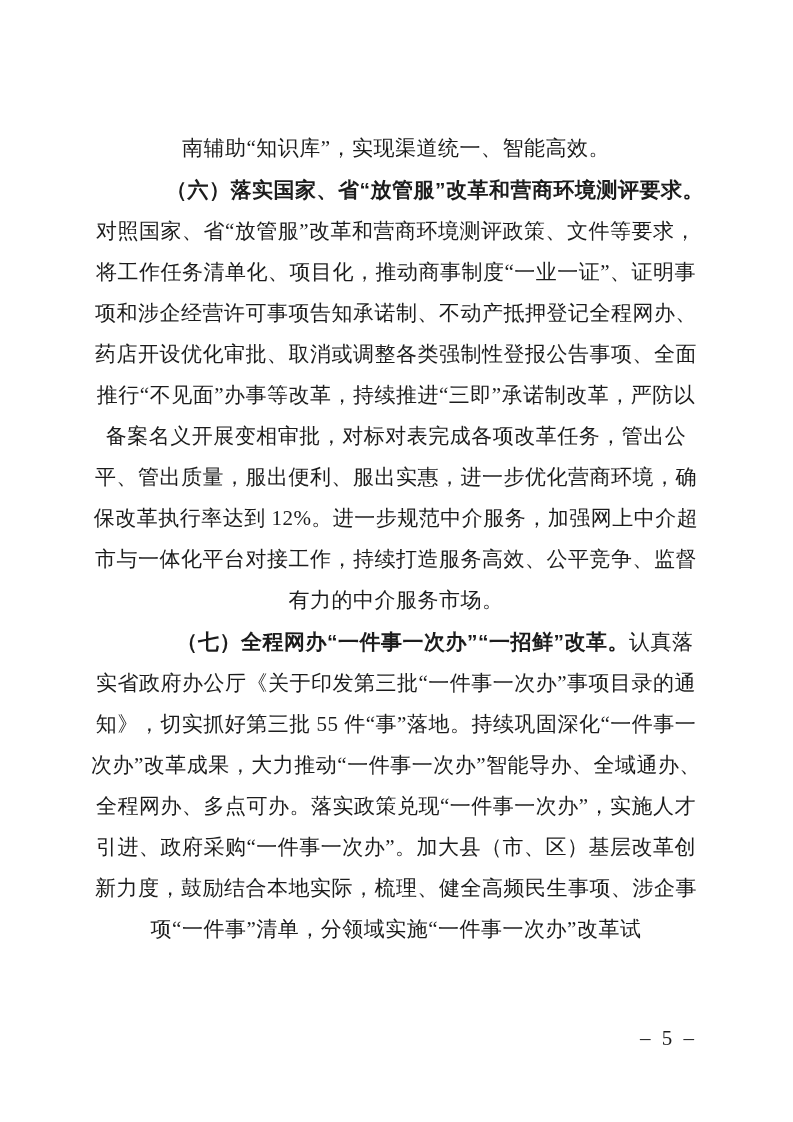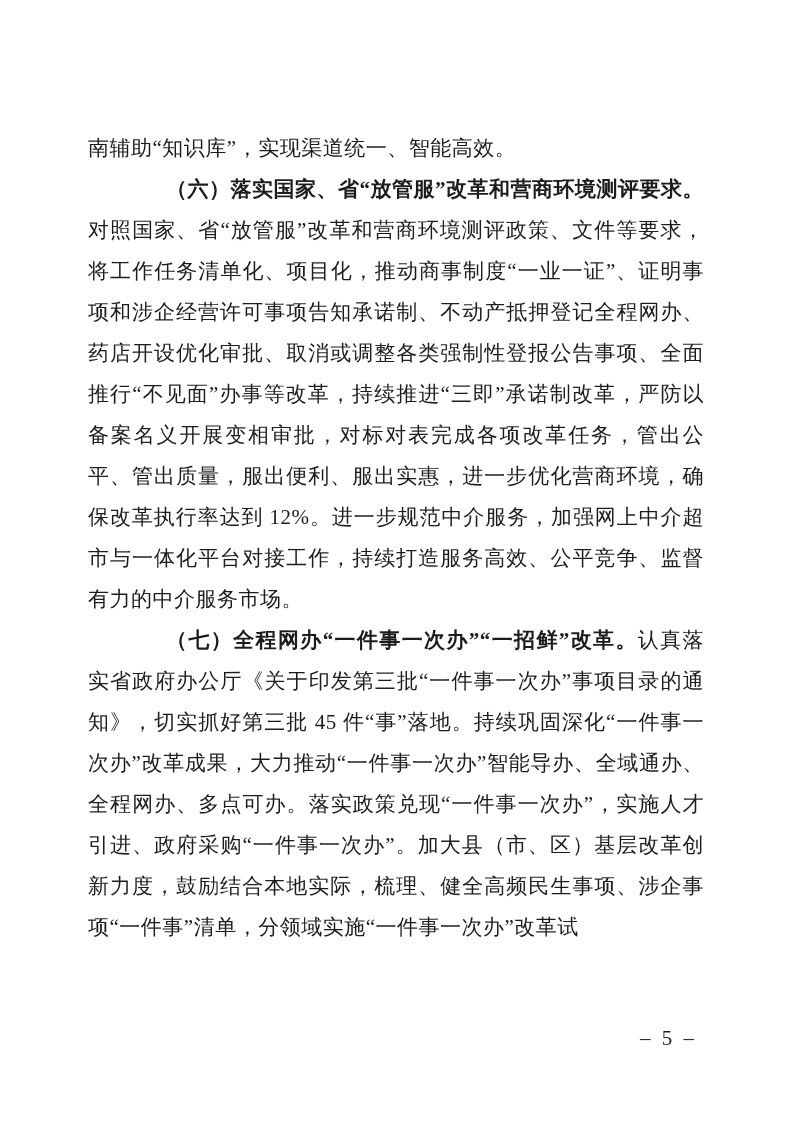--- a/index.html
+++ b/index.html
@@ -23,52 +23,53 @@
     width: 616px;
     font-size: 21px;
     line-height: 41px;
     letter-spacing: 0.5px;
     text-align: justify;
     text-justify: inter-character;
   }
   .content p {
     margin: 0;
     padding: 0;
+    text-align: center;
   }
   .para {
     text-indent: 50px;
   }
   .continuation {
     text-indent: 0;
     text-align: left;
   }
   .heading {
     font-family: "Liberation Sans", "DejaVu Sans", sans-serif;
     font-weight: 700;
     text-align: left;
     letter-spacing: 1px;
   }
   .lead {
-    font-family: Liberation Serif, serif;
+    font-family: Liberation Sans, sans-serif;
     font-weight: 700;
     margin-left: 28px;
   }
   .page-number {
     position: absolute;
     top: 1026px;
     right: 96px;
     font-size: 21px;
     letter-spacing: 3px;
     color: #1c1c1c;
     font-family: "Liberation Serif", "DejaVu Serif", serif;
   }
 </style>
 </head>
 <body>
 
 <div class="page">
   <div class="content">
     <p class="para continuation">南辅助“知识库”，实现渠道统一、智能高效。</p>
     <p class="para"><span class="lead">（六）落实国家、省“放管服”改革和营商环境测评要求。</span><span>对照国家、省“放管服”改革和营商环境测评政策、文件等要求，将工作任务清单化、项目化，推动商事制度“一业一证”、证明事项和涉企经营许可事项告知承诺制、不动产抵押登记全程网办、药店开设优化审批、取消或调整各类强制性登报公告事项、全面推行“不见面”办事等改革，持续推进“三即”承诺制改革，严防以备案名义开展变相审批，对标对表完成各项改革任务，管出公平、管出质量，服出便利、服出实惠，进一步优化营商环境，确保改革执行率达到 12%。进一步规范中介服务，加强网上中介超市与一体化平台对接工作，持续打造服务高效、公平竞争、监督有力的中介服务市场。</span></p>
-    <p class="para"><span class="lead">（七）全程网办“一件事一次办”“一招鲜”改革。</span><span>认真落实省政府办公厅《关于印发第三批“一件事一次办”事项目录的通知》，切实抓好第三批 45 件“事”落地。持续巩固深化“一件事一次办”改革成果，大力推动“一件事一次办”智能导办、全域通办、全程网办、多点可办。落实政策兑现“一件事一次办”，实施人才引进、政府采购“一件事一次办”。加大县（市、区）基层改革创新力度，鼓励结合本地实际，梳理、健全高频民生事项、涉企事项“一件事”清单，分领域实施“一件事一次办”改革试</span></p>
+    <p class="para"><span class="lead">（七）全程网办“一件事一次办”“一招鲜”改革。</span><span>认真落实省政府办公厅《关于印发第三批“一件事一次办”事项目录的通知》，切实抓好第三批 55 件“事”落地。持续巩固深化“一件事一次办”改革成果，大力推动“一件事一次办”智能导办、全域通办、全程网办、多点可办。落实政策兑现“一件事一次办”，实施人才引进、政府采购“一件事一次办”。加大县（市、区）基层改革创新力度，鼓励结合本地实际，梳理、健全高频民生事项、涉企事项“一件事”清单，分领域实施“一件事一次办”改革试</span></p>
   </div>
   <div class="page-number">– 5 –</div>
 </div>
 
 </body></html>

